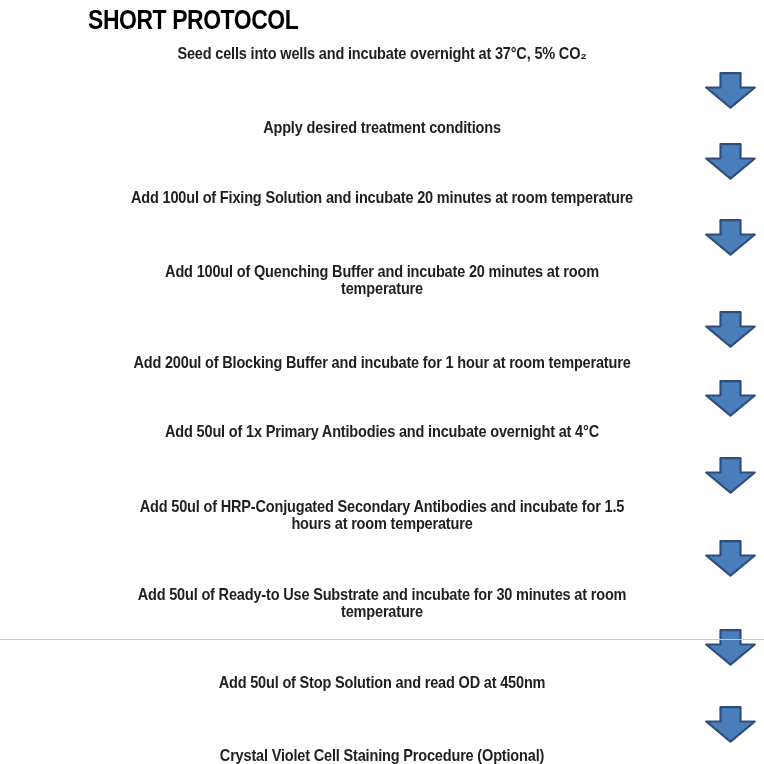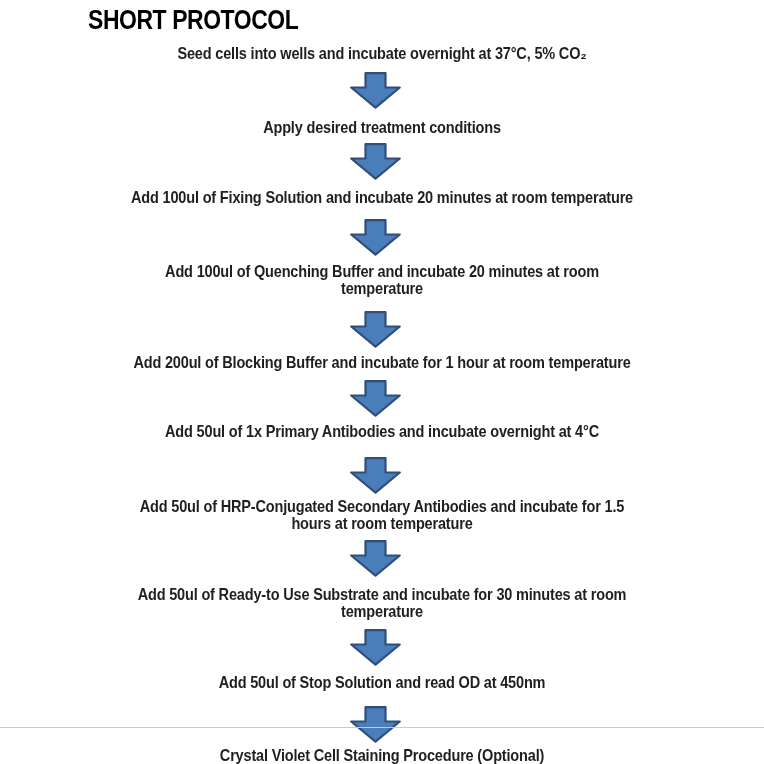--- a/index.html
+++ b/index.html
@@ -4,24 +4,24 @@
 <style>
   html, body { margin: 0; padding: 0; }
   body {
     width: 764px; height: 764px;
     background: #ffffff;
     font-family: "Liberation Sans", sans-serif;
     overflow: hidden;
   }
   .page {
     position: relative;
-    width: 764px; height: 728px;
+    width: 764px; height: 640px;
     display: flex;
     flex-direction: column;
-    align-items: center;
+    align-items: flex-end;
   }
   .title {
     align-self: flex-start;
     margin: 7px 0 0 88px;
     font-size: 27px;
     line-height: 27px;
     font-weight: bold;
     letter-spacing: -0.5px;
     color: #000000;
     transform: scaleX(0.85);

